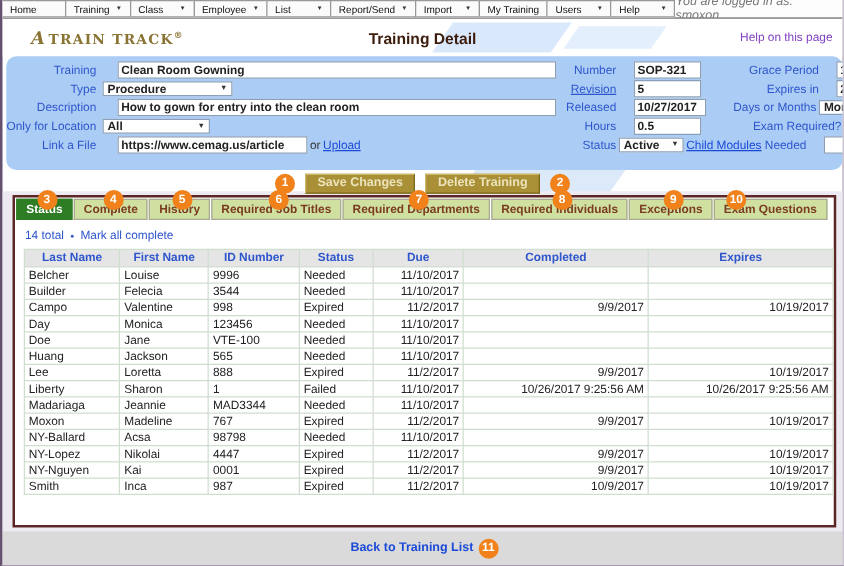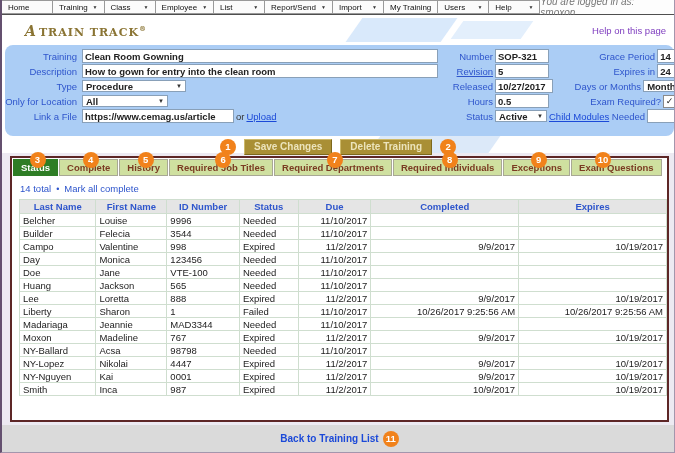--- a/index.html
+++ b/index.html
@@ -24,21 +24,21 @@
               font-size:12.5px;color:#3c1c0c;z-index:1;}
   .help-link{position:absolute;right:8px;top:10px;font-size:9.5px;color:#8040c0;cursor:pointer;z-index:1;}
   
   .bluepanel{position:absolute;left:3px;top:45px;width:669px;height:91px;background:#abcdf5;
              border-radius:8px;box-sizing:border-box;padding-top:4px;display:flex;z-index:1;}
   .form-left{width:440px;flex-shrink:0;}
   .form-right{flex:1;padding-right:6px;}
   .frow,.rrow{display:flex;align-items:center;height:14px;margin-bottom:1px;gap:2px;}
   .flabel{width:72px;text-align:right;color:#2e55cc;font-size:9.5px;padding-right:3px;flex-shrink:0;white-space:nowrap;}
   .finput{border:1px solid #89a0b8;background:#fff;font:bold 9.5px "Liberation Sans",sans-serif;
-          color:#222;height:12px;padding:0 2px;box-sizing:content-box;}
+          color:#222;height:12px;padding:0 2px;box-sizing:content-box;margin-left:12px;}
   .fakeselect{display:inline-flex;align-items:center;justify-content:space-between;border:1px solid #89a0b8;
               background:#fff;font:bold 9.5px "Liberation Sans",sans-serif;color:#222;height:12px;
               padding:0 3px;box-sizing:border-box;cursor:pointer;}
   .sel-arrow{font-size:6px;color:#333;margin-left:4px;}
   .blue-link{color:#1b49d8;text-decoration:underline;cursor:pointer;font-size:9.5px;white-space:nowrap;}
   .plain-link{color:#1b49d8;cursor:pointer;font-size:9.5px;white-space:nowrap;}
   .ftext{font-size:9.5px;color:#333;white-space:nowrap;}
   .rlabel1{width:48px;text-align:right;color:#2e55cc;font-size:9.5px;flex-shrink:0;white-space:nowrap;}
   .rlabel2{flex:1;text-align:right;color:#2e55cc;font-size:9.5px;white-space:nowrap;}
   .checkbox{width:11px;height:11px;border:1px solid #8a8a8a;background:#fff;font-size:9px;line-height:11px;
@@ -118,39 +118,40 @@
           <span class="mi-arrow">▼</span>
         </div>
       </div>
     <div class="logged">You are logged in as: smoxon</div>
   </div>
 
   <div class="header">
     <div class="accent" style="left:352px;top:3px;width:95px;height:24px;"></div>
     <div class="accent" style="left:455px;top:6px;width:70px;height:18px;background:#e3effc;"></div>
     <div class="logo"><span class="logo-a">A</span><span>TRAIN TRACK</span><span class="logo-reg">®</span></div>
+    <div class="page-title">Training Detail</div>
     <span class="help-link">Help on this page</span>
   </div>
 
   <div class="bluepanel">
     <div class="form-left">
       <div class="frow">
         <label class="flabel">Training</label>
         <input class="finput" style="width: 350px;" value="Clean Room Gowning">
-      </div>
-      <div class="frow">
-        <label class="flabel">Description</label>
-        <input class="finput" style="width: 350px;" value="How to gown for entry into the clean room">
       </div>
       <div class="frow">
         <label class="flabel">Type</label>
         <span class="fakeselect" style="width:104px;">
             <span>Procedure</span>
             <span class="sel-arrow">▼</span>
           </span>
+      </div>
+      <div class="frow">
+        <label class="flabel">Description</label>
+        <input class="finput" style="width: 350px;" value="How to gown for entry into the clean room">
       </div>
       <div class="frow">
         <label class="flabel">Only for Location</label>
         <span class="fakeselect" style="width:86px;">
             <span>All</span>
             <span class="sel-arrow">▼</span>
           </span>
       </div>
       <div class="frow">
         <label class="flabel">Link a File</label>
@@ -374,14 +375,14 @@
     <span class="callout">11</span>
   </div>
 
 <span class="callout" style="position: absolute; left: 27.5234px; top: 152px;">3</span>
     <span class="callout" style="position: absolute; left: 80.6953px; top: 152px;">4</span>
     <span class="callout" style="position: absolute; left: 135.711px; top: 152px;">5</span>
     <span class="callout" style="position: absolute; left: 213.07px; top: 152px;">6</span>
     <span class="callout" style="position: absolute; left: 325.008px; top: 152px;">7</span>
     <span class="callout" style="position: absolute; left: 439.672px; top: 152px;">8</span>
     <span class="callout" style="position: absolute; left: 528.734px; top: 152px;">9</span>
-    <span class="callout" style="position: absolute; left: 593px; top: 152px;">10</span>
+    <span class="callout" style="position: absolute; left: 579px; top: 152px;">10</span>
   </div>
 
 </body></html>

